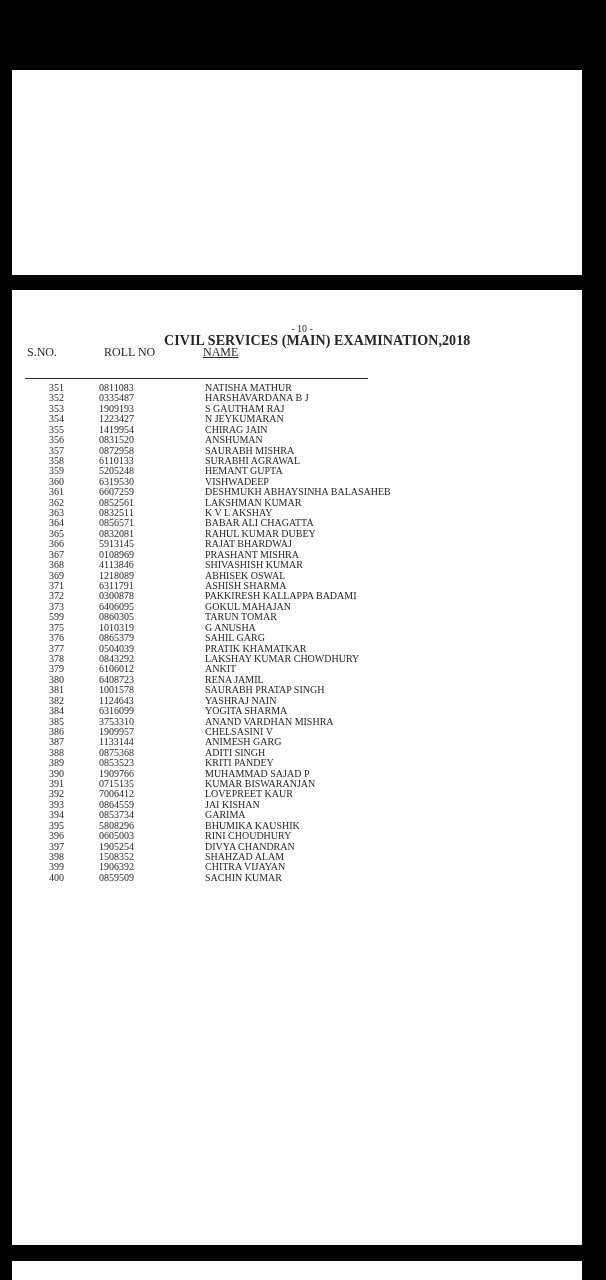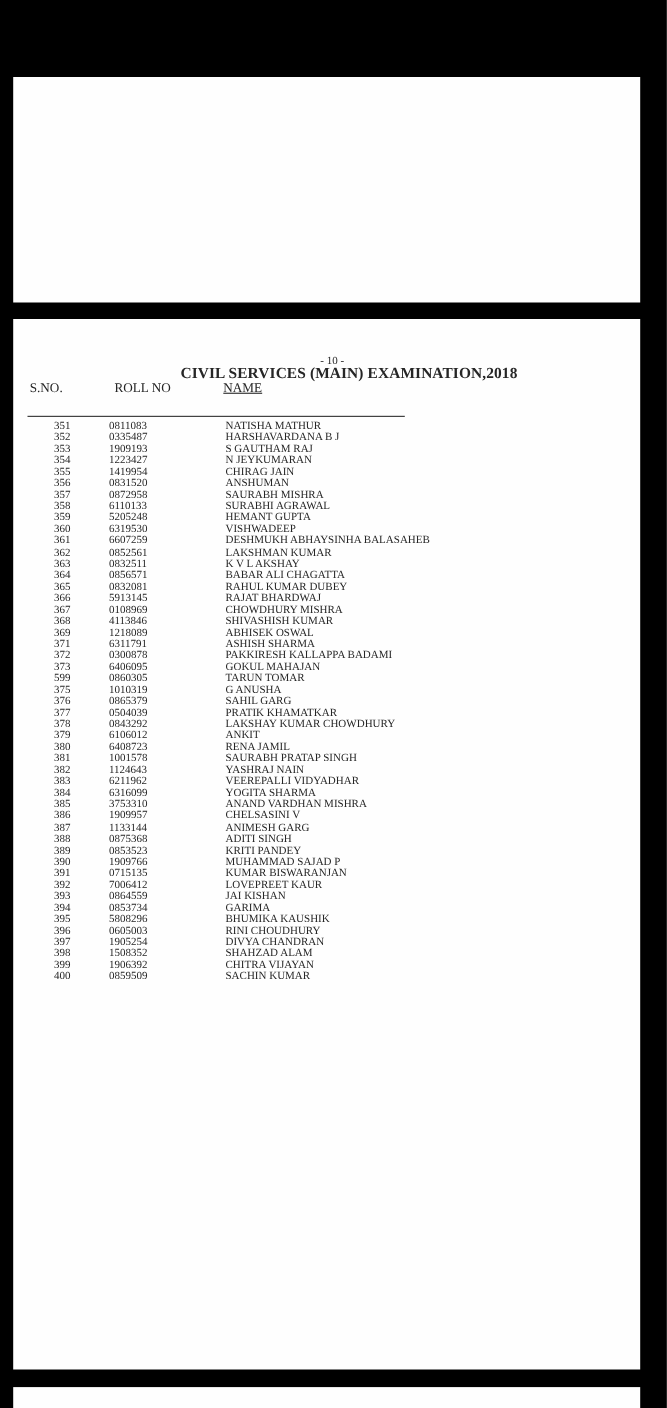--- a/index.html
+++ b/index.html
@@ -199,21 +199,21 @@
           <span class="cell c-name">RAHUL KUMAR DUBEY</span>
         </div>
         <div class="row">
           <span class="cell c-sno">366</span>
           <span class="cell c-roll">5913145</span>
           <span class="cell c-name">RAJAT BHARDWAJ</span>
         </div>
         <div class="row">
           <span class="cell c-sno">367</span>
           <span class="cell c-roll">0108969</span>
-          <span class="cell c-name">CHOWDHURY MISHRA</span>
+          <span class="cell c-name">PRASHANT MISHRA</span>
         </div>
         <div class="row">
           <span class="cell c-sno">368</span>
           <span class="cell c-roll">4113846</span>
           <span class="cell c-name">SHIVASHISH KUMAR</span>
         </div>
         <div class="row">
           <span class="cell c-sno">369</span>
           <span class="cell c-roll">1218089</span>
           <span class="cell c-name">ABHISEK OSWAL</span>
@@ -272,25 +272,20 @@
           <span class="cell c-sno">381</span>
           <span class="cell c-roll">1001578</span>
           <span class="cell c-name">SAURABH PRATAP SINGH</span>
         </div>
         <div class="row">
           <span class="cell c-sno">382</span>
           <span class="cell c-roll">1124643</span>
           <span class="cell c-name">YASHRAJ NAIN</span>
         </div>
         <div class="row">
-          <span class="cell c-sno">383</span>
-          <span class="cell c-roll">6211962</span>
-          <span class="cell c-name">VEEREPALLI VIDYADHAR</span>
-        </div>
-        <div class="row">
           <span class="cell c-sno">384</span>
           <span class="cell c-roll">6316099</span>
           <span class="cell c-name">YOGITA SHARMA</span>
         </div>
         <div class="row">
           <span class="cell c-sno">385</span>
           <span class="cell c-roll">3753310</span>
           <span class="cell c-name">ANAND VARDHAN MISHRA</span>
         </div>
         <div class="row">

